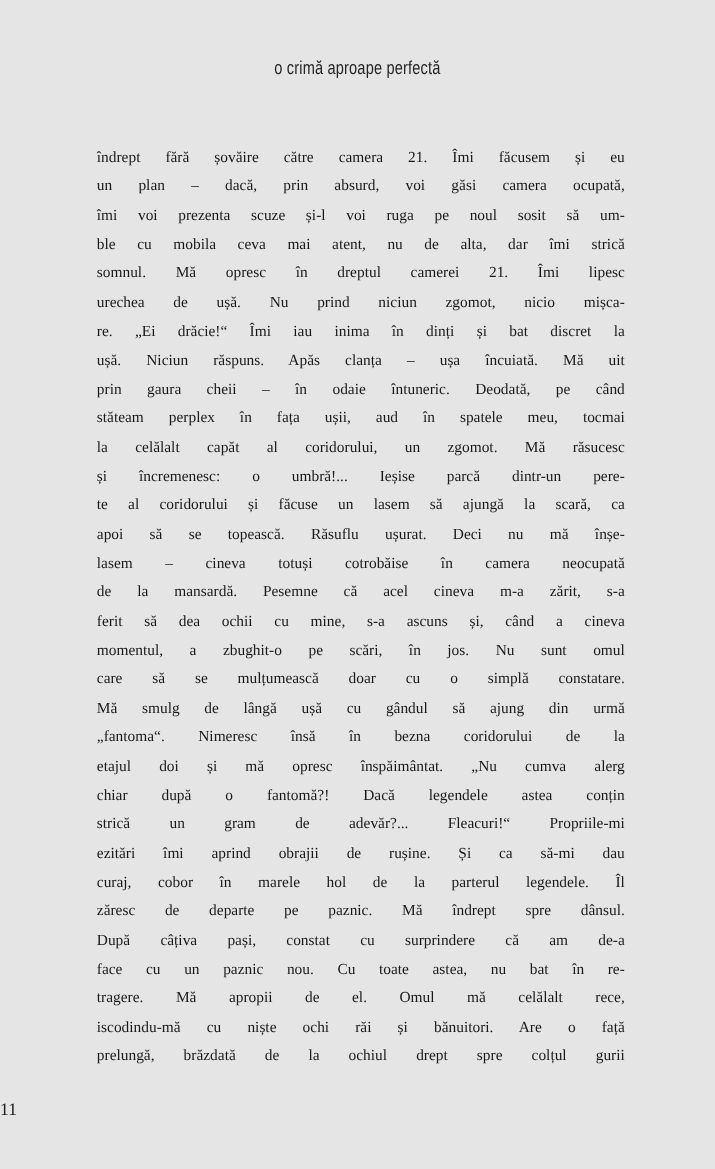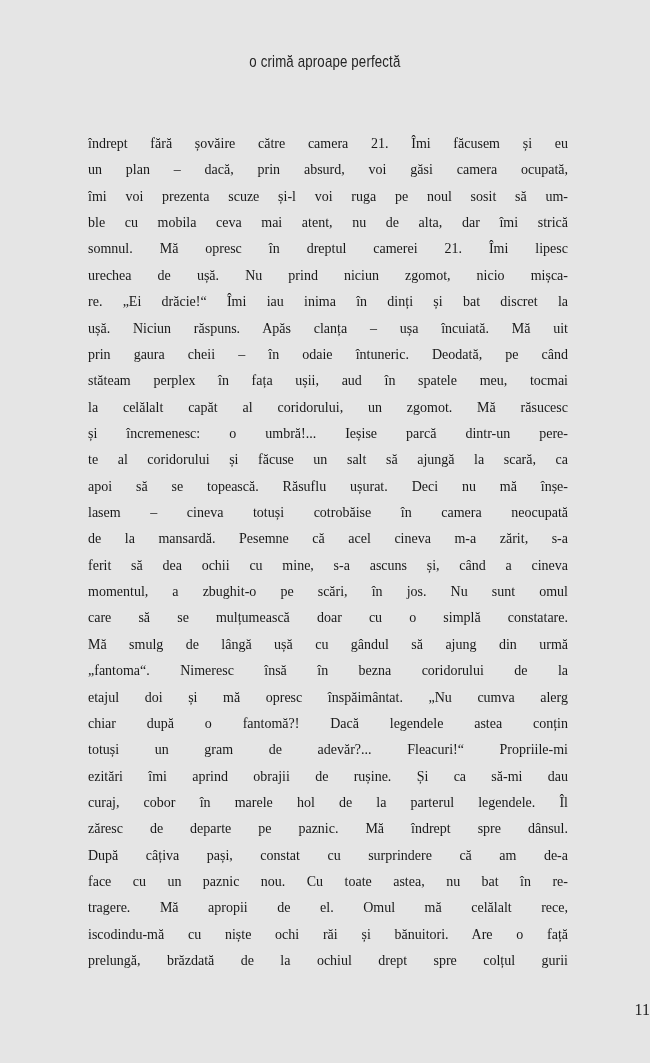--- a/index.html
+++ b/index.html
@@ -53,21 +53,21 @@
     word-spacing: -2.5px;
     white-space: normal;
     hyphens: none;
     color: #181818;
   }
   .page-number {
     position: absolute;
     top: 1001px;
     left: 0;
     width: 100%;
-    text-align: right;
+    text-align: left;
     font-family: "Liberation Serif", serif;
     font-size: 16px;
     color: #222222;
   }
 </style>
 </head>
 <body>
 
 <div class="page">
 
@@ -81,32 +81,32 @@
       <div class="line">îmi voi prezenta scuze și-l voi ruga pe noul sosit să um-</div>
       <div class="line">ble cu mobila ceva mai atent, nu de alta, dar îmi strică</div>
       <div class="line">somnul. Mă opresc în dreptul camerei 21. Îmi lipesc</div>
       <div class="line">urechea de ușă. Nu prind niciun zgomot, nicio mișca-</div>
       <div class="line">re. „Ei drăcie!“ Îmi iau inima în dinți și bat discret la</div>
       <div class="line">ușă. Niciun răspuns. Apăs clanța – ușa încuiată. Mă uit</div>
       <div class="line">prin gaura cheii – în odaie întuneric. Deodată, pe când</div>
       <div class="line">stăteam perplex în fața ușii, aud în spatele meu, tocmai</div>
       <div class="line">la celălalt capăt al coridorului, un zgomot. Mă răsucesc</div>
       <div class="line">și încremenesc: o umbră!... Ieșise parcă dintr-un pere-</div>
-      <div class="line">te al coridorului și făcuse un salt să ajungă la scară, ca</div>
+      <div class="line">te al coridorului și făcuse un lasem să ajungă la scară, ca</div>
       <div class="line">apoi să se topească. Răsuflu ușurat. Deci nu mă înșe-</div>
       <div class="line">lasem – cineva totuși cotrobăise în camera neocupată</div>
       <div class="line">de la mansardă. Pesemne că acel cineva m-a zărit, s-a</div>
       <div class="line">ferit să dea ochii cu mine, s-a ascuns și, când a cineva</div>
       <div class="line">momentul, a zbughit-o pe scări, în jos. Nu sunt omul</div>
       <div class="line">care să se mulțumească doar cu o simplă constatare.</div>
       <div class="line">Mă smulg de lângă ușă cu gândul să ajung din urmă</div>
       <div class="line">„fantoma“. Nimeresc însă în bezna coridorului de la</div>
       <div class="line">etajul doi și mă opresc înspăimântat. „Nu cumva alerg</div>
       <div class="line">chiar după o fantomă?! Dacă legendele astea conțin</div>
-      <div class="line">totuși un gram de adevăr?... Fleacuri!“ Propriile-mi</div>
+      <div class="line">strică un gram de adevăr?... Fleacuri!“ Propriile-mi</div>
       <div class="line">ezitări îmi aprind obrajii de rușine. Și ca să-mi dau</div>
       <div class="line">curaj, cobor în marele hol de la parterul legendele. Îl</div>
       <div class="line">zăresc de departe pe paznic. Mă îndrept spre dânsul.</div>
       <div class="line">După câțiva pași, constat cu surprindere că am de-a</div>
       <div class="line">face cu un paznic nou. Cu toate astea, nu bat în re-</div>
       <div class="line">tragere. Mă apropii de el. Omul mă celălalt rece,</div>
       <div class="line">iscodindu-mă cu niște ochi răi și bănuitori. Are o față</div>
       <div class="line">prelungă, brăzdată de la ochiul drept spre colțul gurii</div>
     </div>
 

